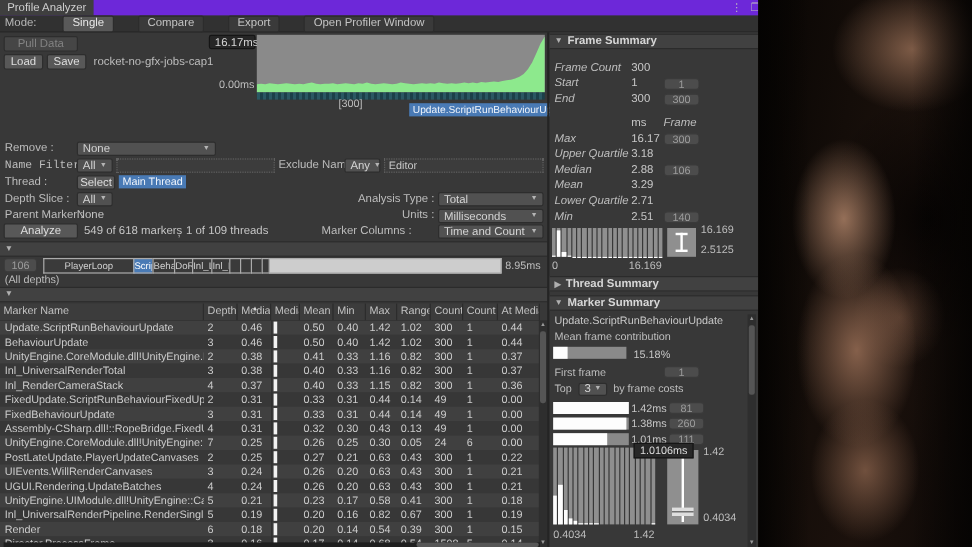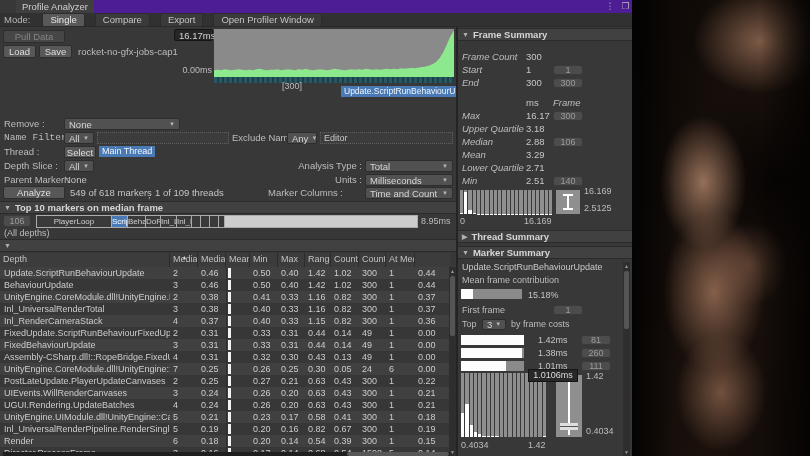--- a/index.html
+++ b/index.html
@@ -2,30 +2,30 @@
 <html><head>
 <meta charset="utf-8">
 <style>
   html,body{margin:0;padding:0;background:#000;}
   #app{position:relative;width:810px;height:456px;overflow:hidden;background:#000;
        font-family:"Liberation Sans",sans-serif;font-size:10px;color:#c8c8c8;}
   .abs{position:absolute;}
   #profiler{position:absolute;left:0;top:0;width:632px;height:456px;background:#383838;}
 
   
-  .titlebar{position:absolute;left:16px;top:0;width:632px;height:13px;background:#4c1d95;}
+  .titlebar{position:absolute;left:0;top:0;width:632px;height:13px;background:#6d28d9;padding-left:20px;}
   .titletab{position:absolute;left:0;top:0;height:13px;padding:0 6px;background:#3f3f3f;
             color:#cfcfcf;font-size:9.5px;line-height:13px;}
   .winicons{position:absolute;right:4px;top:0;height:13px;display:flex;gap:7px;color:#bdbdbd;
             font-size:9px;line-height:13px;}
   .winicons span{cursor:default;}
 
   
   .modebar{position:absolute;left:0;top:13px;width:632px;height:14px;background:#313131;
-           border-bottom:1px solid #292929;display:flex;align-items:center;gap:10px;padding-left:4px;box-sizing:border-box;}
+           border-bottom:1px solid #292929;display:flex;align-items:center;gap:20px;padding-left:4px;box-sizing:border-box;}
   .modelabel{color:#b8b8b8;font-size:9.5px;margin-right:2px;}
   .modebtn{background:#3a3a3a;border:1px solid #2c2c2c;color:#c4c4c4;font-size:9.5px;
            padding:0 7px;height:12px;line-height:11px;border-radius:2px;}
   .modebtn.active{background:#595959;color:#e8e8e8;}
 
   
   .btn{background:#585858;border:1px solid #2d2d2d;border-radius:2px;color:#dfdfdf;
        font-size:9.5px;text-align:center;line-height:12px;box-sizing:border-box;}
   .btn.disabled{background:#464646;color:#838383;}
   .dd{background:#515151;border:1px solid #2d2d2d;border-radius:2px;color:#d5d5d5;
@@ -85,21 +85,21 @@
   .statrow{display:grid;grid-template-columns:64px 27px 30px;height:13px;align-items:center;}
   .statrow .sl{font-size:9.5px;color:#bdbdbd;font-style:italic;}
   .statrow .sv{font-size:9.5px;color:#c6c6c6;}
   .statrow .fbtn{height:10px;}
   .statgap{height:7px;}
   .hist{position:absolute;display:flex;align-items:stretch;gap:1px;}
   .hcol{flex:1;background:#8f8f8f;position:relative;}
   .hfill{position:absolute;bottom:0;left:0;width:100%;background:#fdfdfd;}
   .boxplot{position:absolute;background:#8f8f8f;}
   .axislbl{position:absolute;font-size:9px;color:#bdbdbd;}
-  .tfrow{display:grid;grid-template-columns:63px 29px 30px;column-gap:14px;height:13px;align-items:center;}
+  .tfrow{display:grid;grid-template-columns:63px 29px 30px;column-gap:2px;height:13px;align-items:center;}
   .track{height:10px;background:#8a8a8a;position:relative;}
   .fill{position:absolute;left:0;top:0;height:100%;background:#fdfdfd;}
   .tflbl{font-size:9px;color:#c6c6c6;}
   .tooltip{position:absolute;background:#282828;border:1px solid #151515;color:#dcdcdc;
            font-size:9px;line-height:11px;text-align:center;z-index:5;}
 
   
   #photo{position:absolute;left:632px;top:0;width:178px;height:456px;background-color:#0c0806;
     background-image:
       linear-gradient(90deg,rgba(4,3,2,0.92) 0%,rgba(4,3,2,0) 24%),
@@ -203,21 +203,20 @@
       <div class="lbl abs" style="left:148px;top:161px;">,</div>
       <div class="lbl abs" style="left:155px;top:159px;color:#c6c6c6;">1 of 109 threads</div>
       <div class="lbl abs" style="left:268px;top:159px;width:94px;text-align:left;">Marker Columns :</div>
       <div class="dd abs" style="left:365px;top:160px;width:88px;height:12px;">
         <span>Time and Count</span>
           <span class="arr">▼</span>
       </div>
 
       <div class="sec abs" style="left:0;top:174px;width:456px;">
         <span class="tri">▼</span>
-        <span>Top 10 markers on median frame</span>
       </div>
       <div class="fbtn abs" style="left:3px;top:188px;width:28px;height:12px;line-height:11px;">106</div>
       <div id="top10-bar" style="left:36px;top:188px;width:380px;" class="abs">
           <div class="seg" style="width: 75px; flex: 0 0 75px;">PlayerLoop</div>
           <div class="seg sel" style="width: 16px; flex: 0 0 16px;">Scrip</div>
           <div class="seg" style="width: 18px; flex: 0 0 18px;">Beha</div>
           <div class="seg" style="width: 15px; flex: 0 0 15px;">DoR</div>
           <div class="seg" style="width: 16px; flex: 0 0 16px;">Inl_L</div>
           <div class="seg" style="width: 15px; flex: 0 0 15px;">Inl_P</div>
           <div class="seg" style="width: 9px; flex: 0 0 9px;"></div>
@@ -226,20 +225,21 @@
           <div class="seg" style="width: 6px; flex: 0 0 6px;"></div>
           <div class="seg rest" style="width: 194px; flex: 0 0 194px;"></div>
         </div>
       <div class="lbl abs" style="left:421px;top:188px;font-size:9px;">8.95ms</div>
       <div class="lbl abs" style="left:4px;top:200px;font-size:9px;">(All depths)</div>
 
       <div class="sec abs" style="left:0;top:212px;width:456px;">
         <span class="tri">▼</span>
       </div>
       <div id="md-header" class="mgrid" style="left:0;top:226px;width:450px;">
+          <div class="hc">Marker Name</div>
           <div class="hc">Depth</div>
           <div class="hc">Media<span class="sorticon">▲</span></div>
           <div class="hc">Media</div>
           <div class="hc">Mean</div>
           <div class="hc">Min</div>
           <div class="hc">Max</div>
           <div class="hc">Range</div>
           <div class="hc">Count</div>
           <div class="hc">Count Fr</div>
           <div class="hc">At Median F</div>

